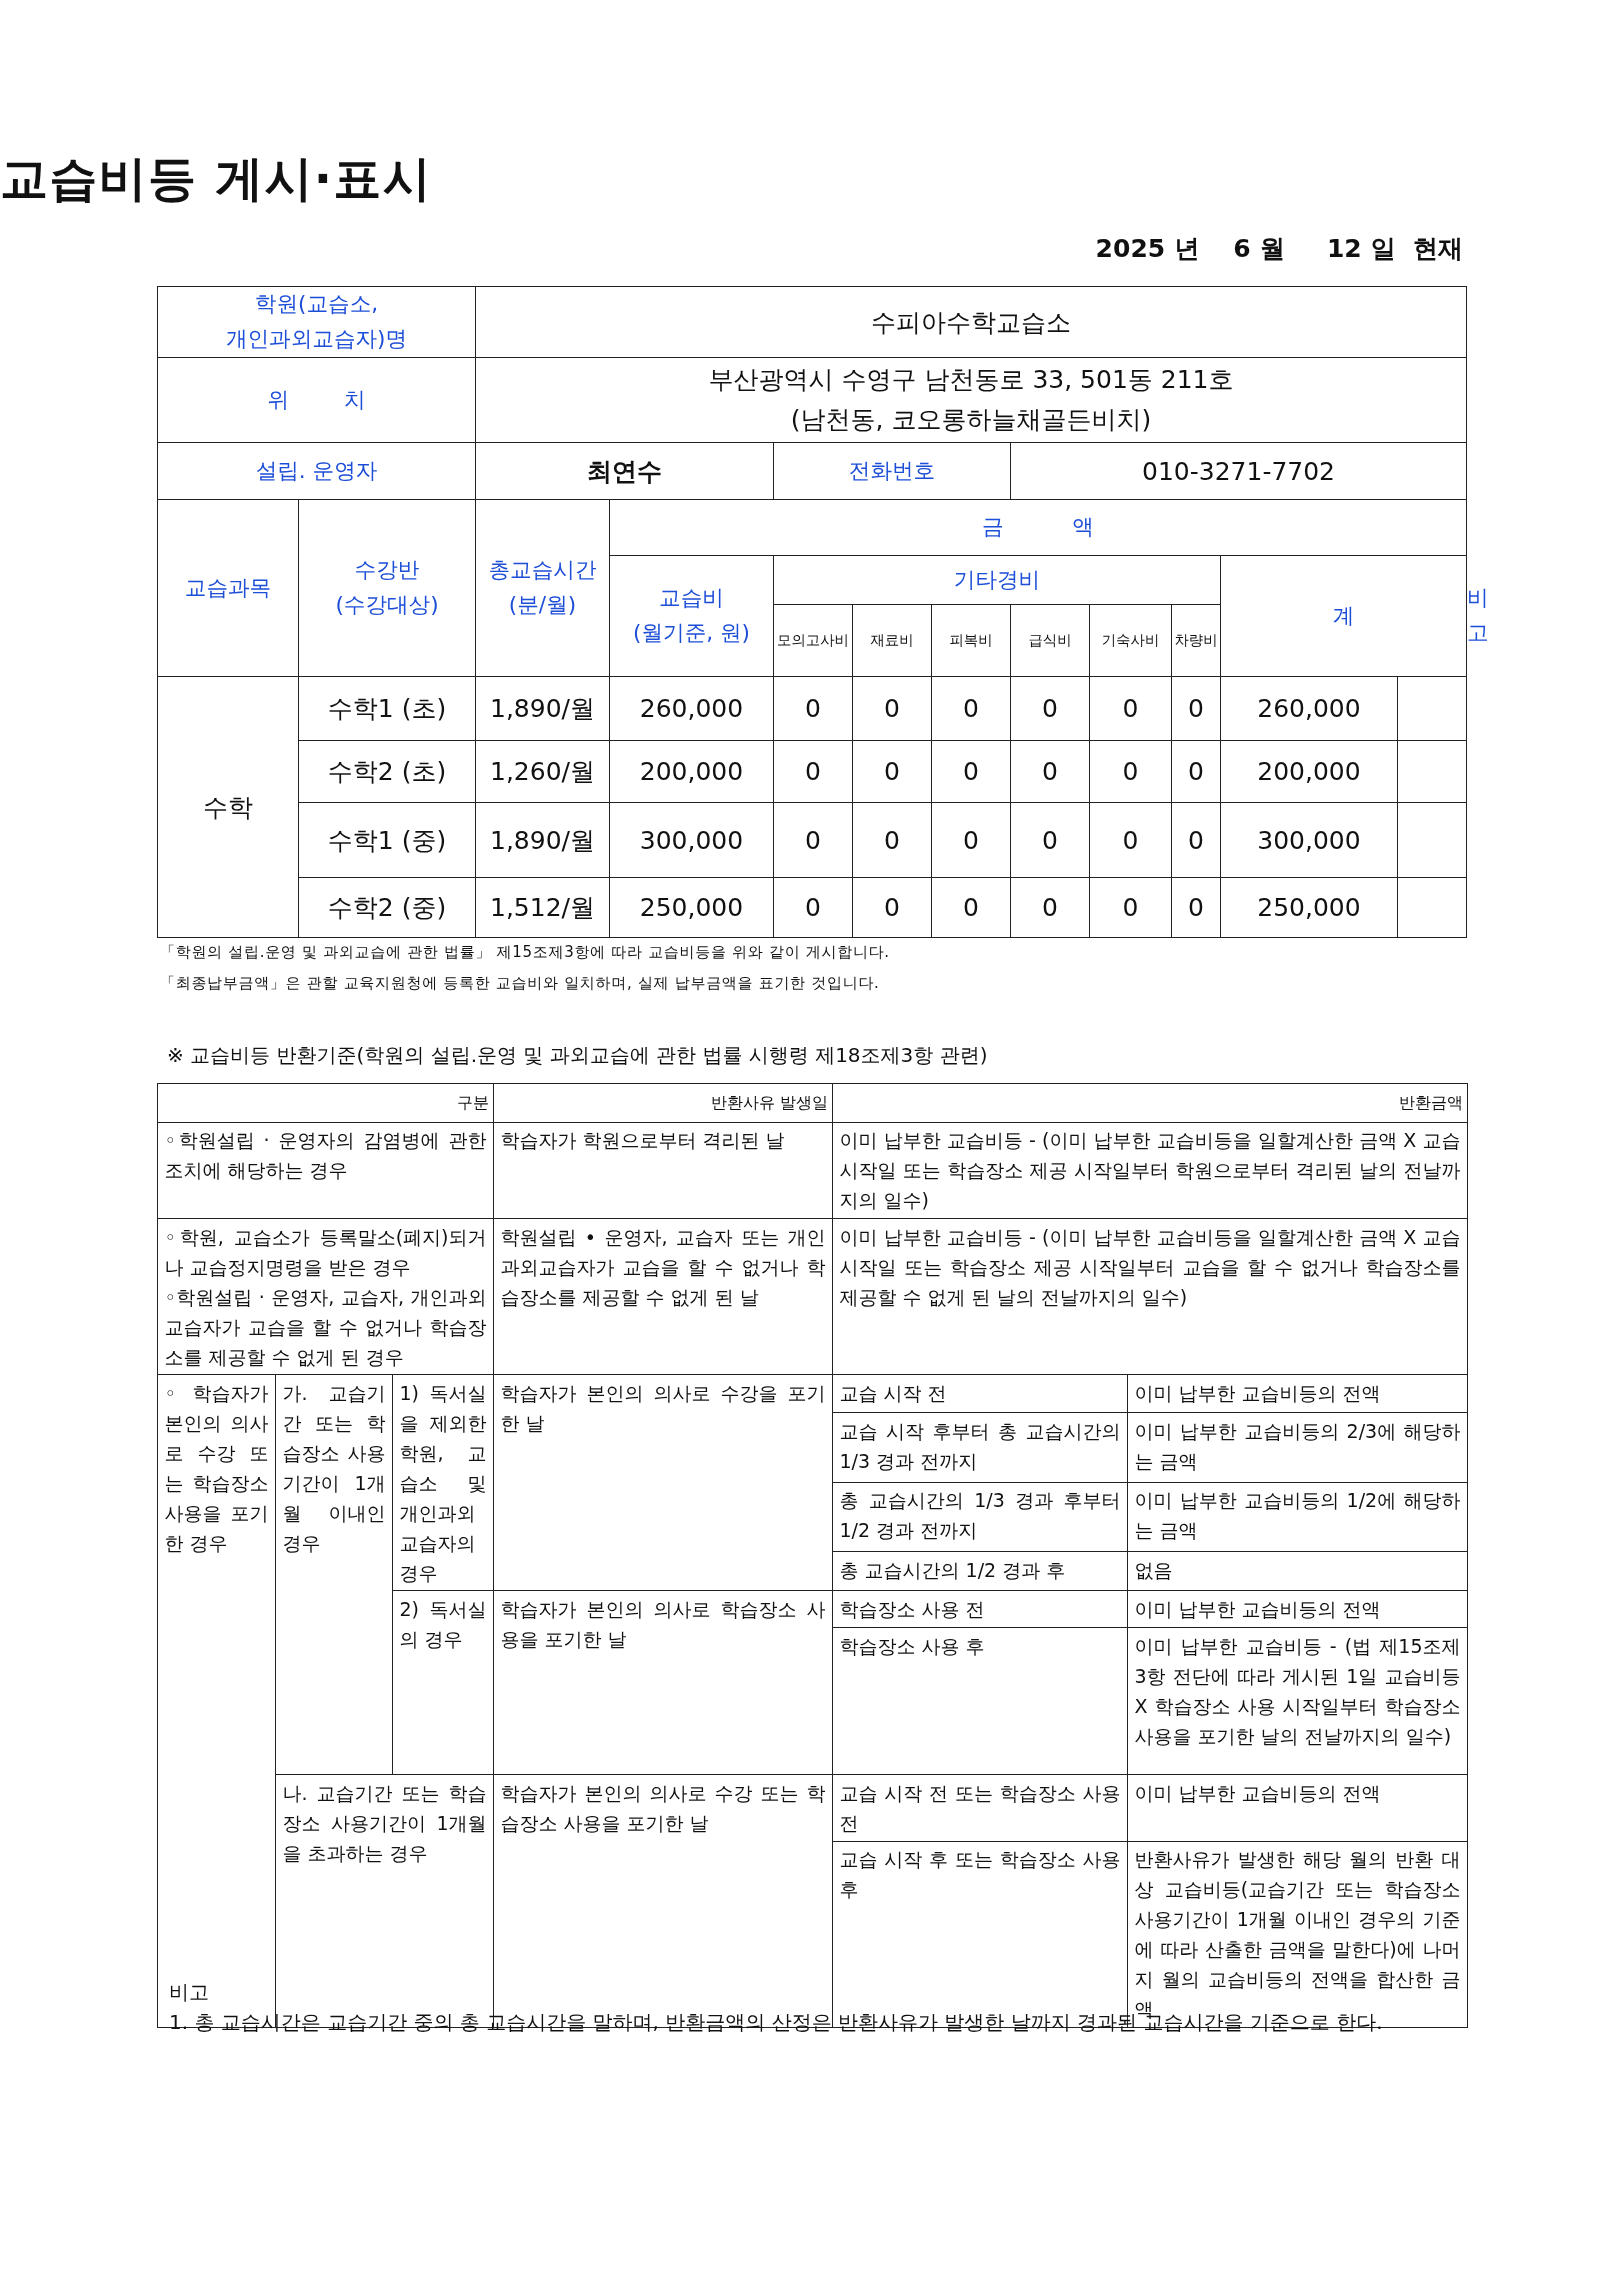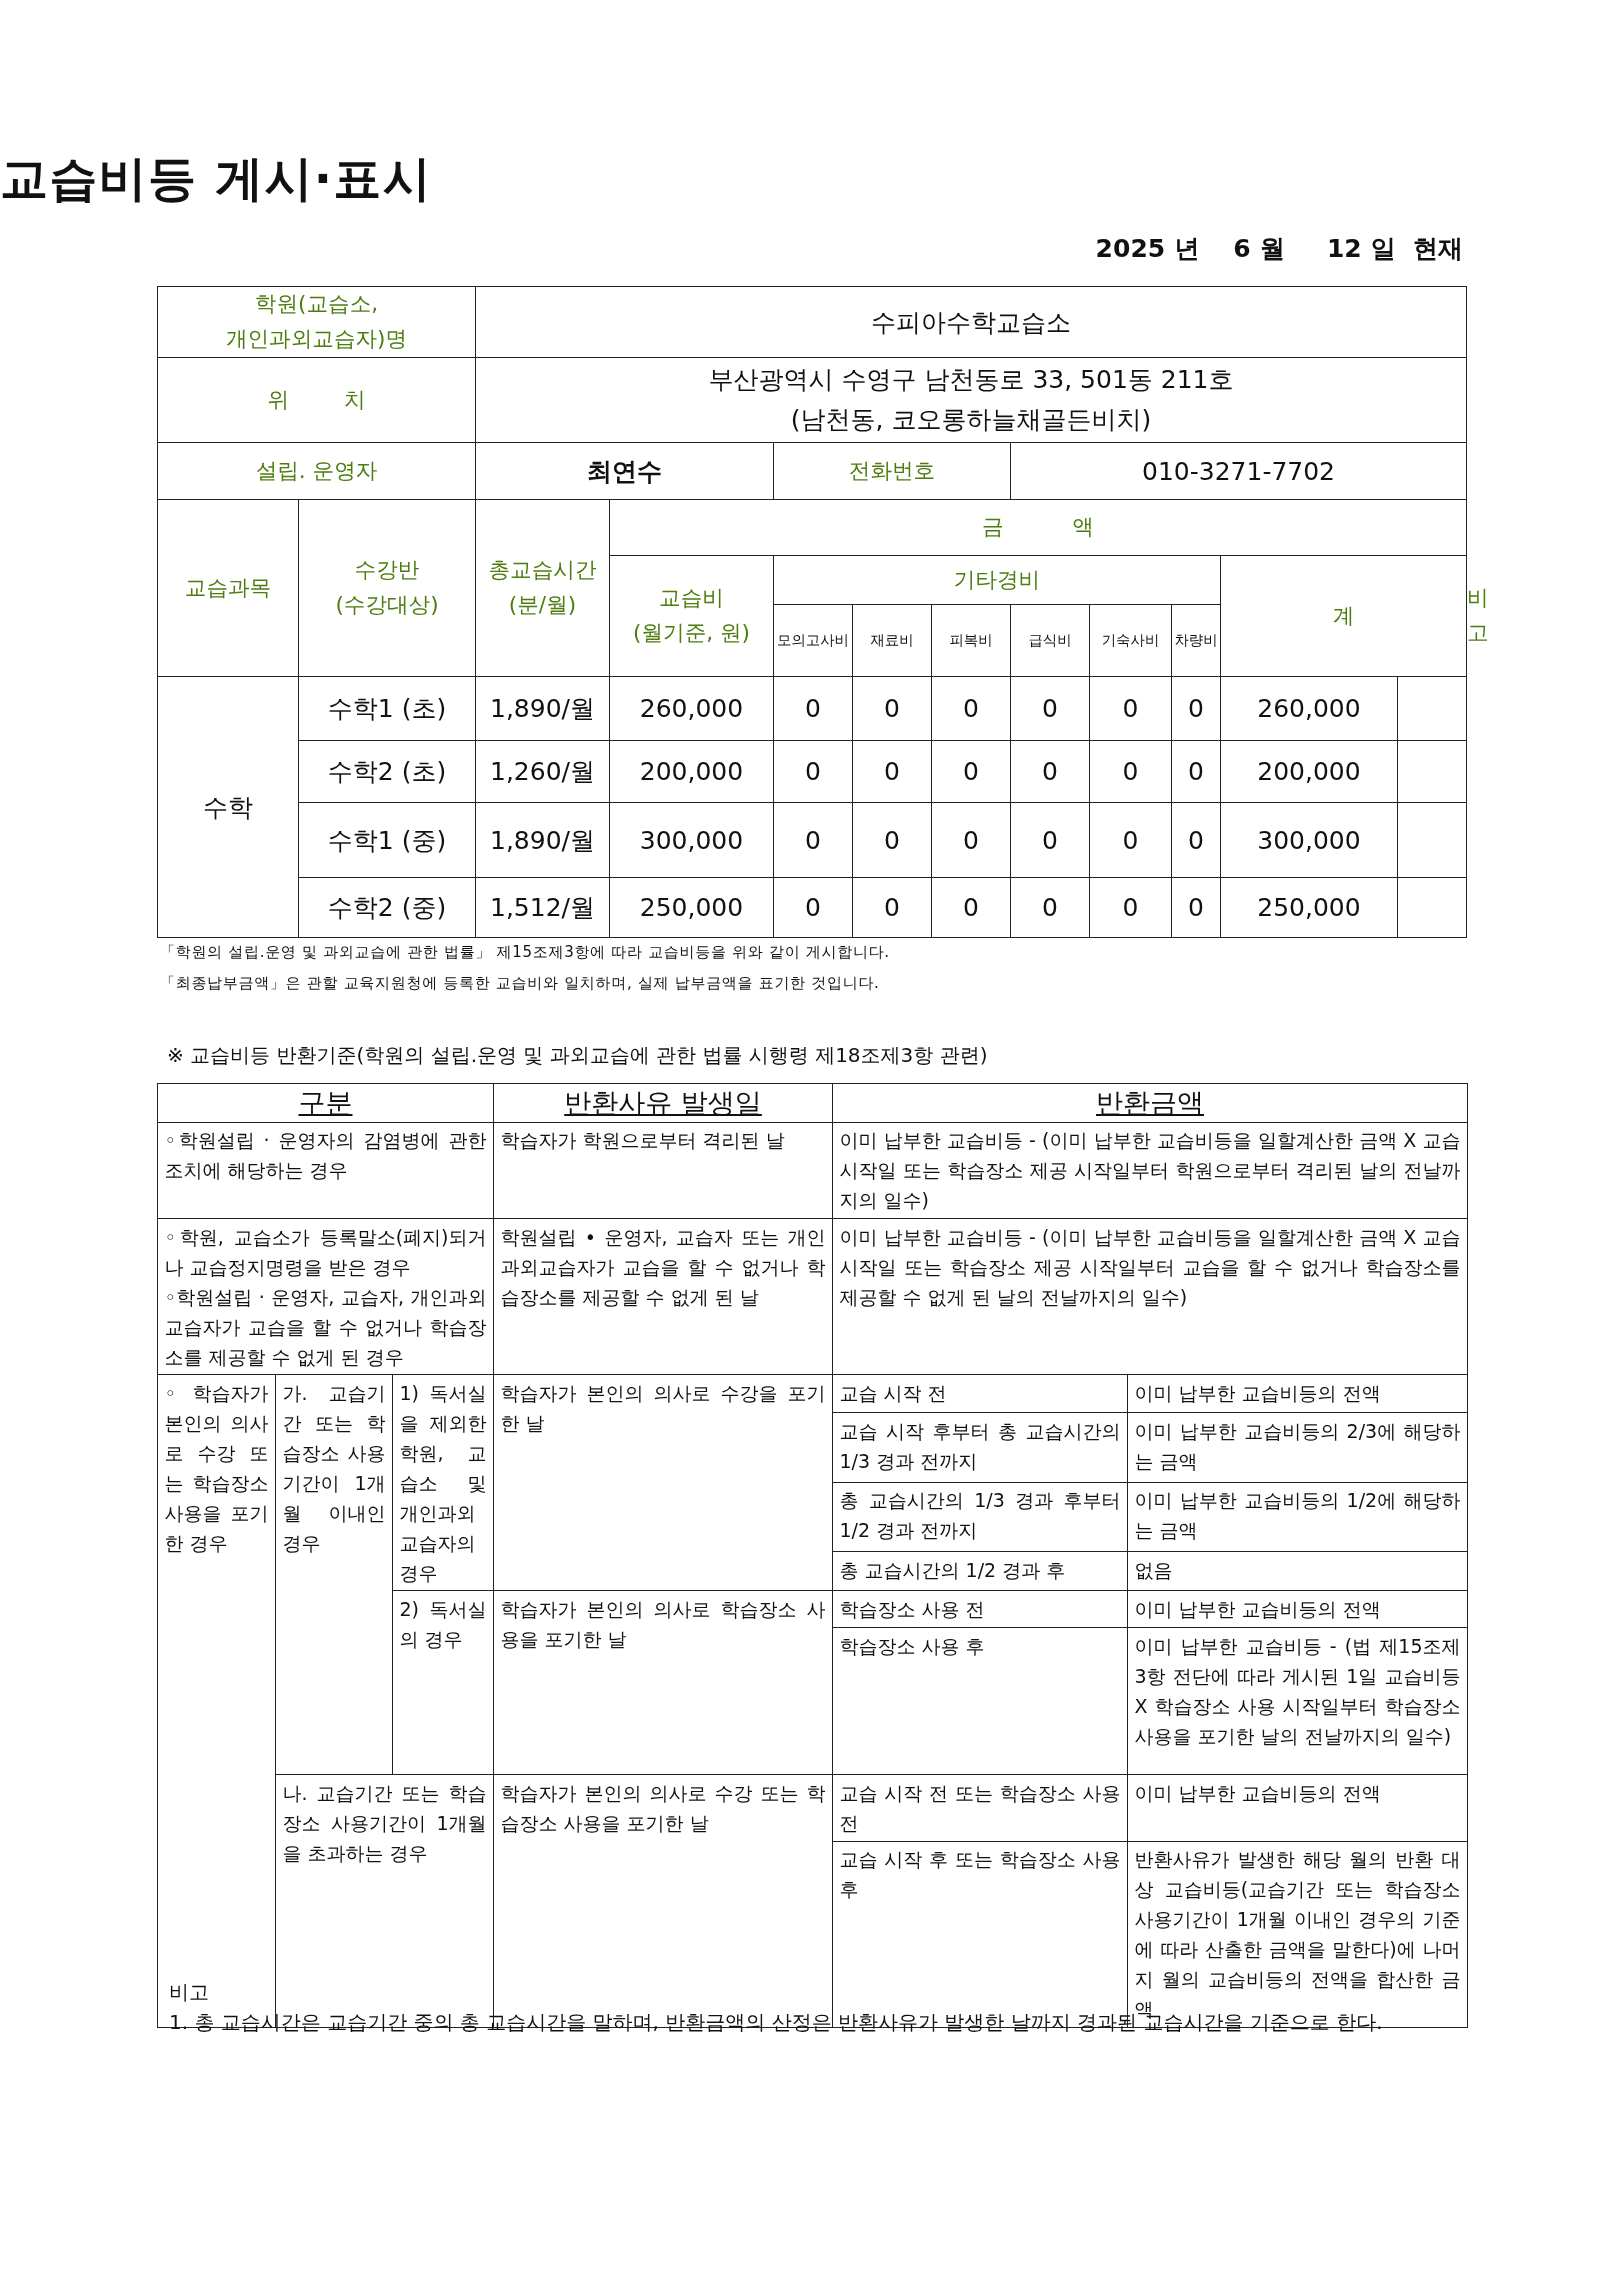--- a/index.html
+++ b/index.html
@@ -7,30 +7,30 @@
          font-family: "DejaVu Sans", sans-serif; color: #111; }
   .abs { position: absolute; }
   .title { left: 0; width: 1623px; top: 147px; text-align: left; font-size: 48px; font-weight: bold; letter-spacing: 1.3px; }
   .date { right: 160px; top: 232px; font-size: 25px; }
   .date span { margin-left: 18.3px; font-weight: bold; }
   table { border-collapse: collapse; table-layout: fixed; }
   td { border: 1.3px solid #222; padding: 0; }
   
   #fee-table { position: absolute; left: 157px; top: 286px; width: 1306px; }
   #fee-table td { text-align: center; vertical-align: middle; font-size: 23.6px; }
-  #fee-table .lbl { font-size: 21.6px; color: #4d7c0f; line-height: 1.6; }
+  #fee-table .lbl { font-size: 21.6px; color: #1d4ed8; line-height: 1.6; }
   #fee-table .big { font-size: 25px; }
   #fee-table .small { font-size: 14.4px; }
   #fee-table .num { font-size: 25px; }
   .notes { left: 160px; font-size: 15px; letter-spacing: 0.7px; }
   .refund-heading { left: 167px; top: 1042px; font-size: 20px; }
   
   #refund-table { position: absolute; left: 157px; top: 1083px; width: 1309px; }
   #refund-table td { vertical-align: top; font-size: 19px; line-height: 30px; padding: 2.6px 6.5px; text-align: justify; }
-  #refund-table .hdr td { text-align: center; vertical-align: middle; font-size: 27px; padding: 3.9px; text-decoration: underline; }
+  #refund-table .hdr td { text-align: right; vertical-align: middle; font-size: 16px; padding: 3.9px; }
   .remarks { left: 169px; font-size: 20px; line-height: 30px; }
   .remarks .item { padding-left: 26px; text-indent: -26px; width: 1283px; }
 </style>
 </head>
 <body>
 
 <div class="abs title">교습비등 게시·표시</div>
 
 <div class="abs date">
   <span>2025</span><span style="margin-left:9.2px">년</span>

